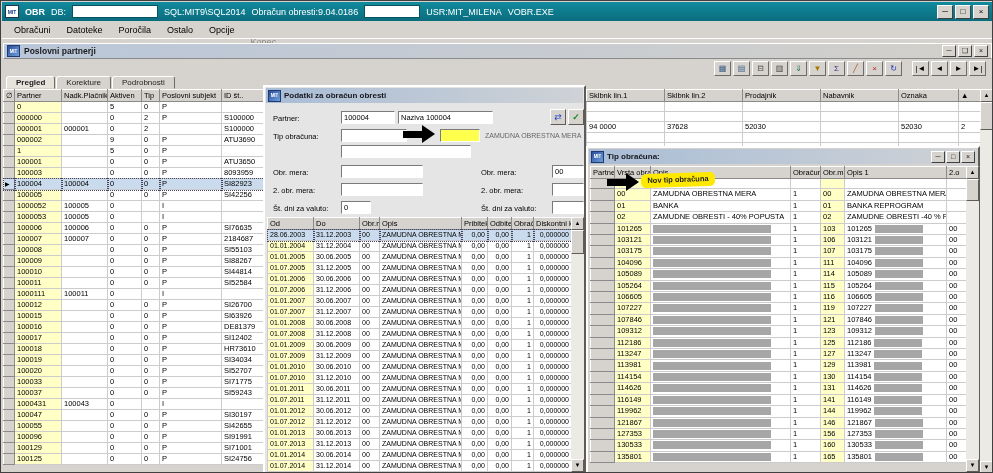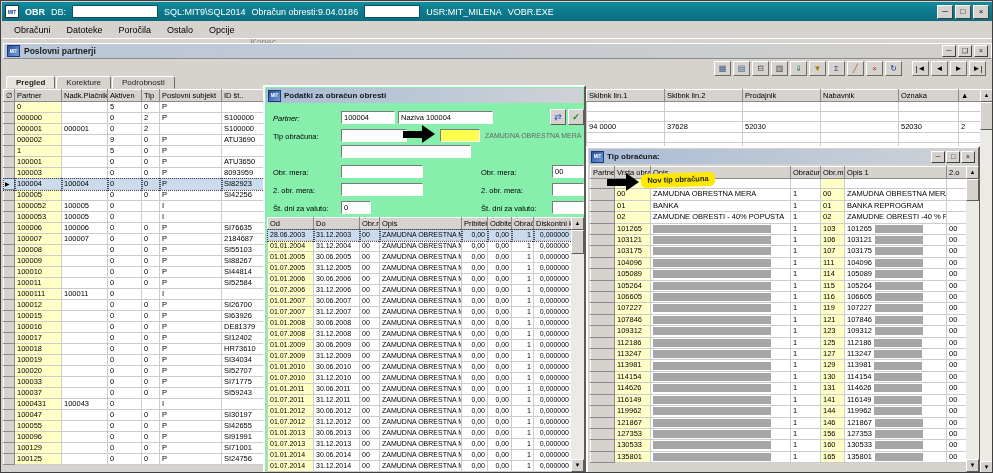--- a/index.html
+++ b/index.html
@@ -50,21 +50,21 @@
 .grid tr.sel td{background:#c9dbec;outline:1px dotted #446;}
 .popgrid td{height:10.4px;line-height:10.4px;}
 .dlggrid td{font-size:7px;}
 .redact{display:inline-block;height:8px;background:#a6a6a6;vertical-align:middle;}
 
 .scrollbar{position:absolute;background:#eceae4;}
 .sb-btn{position:absolute;width:13px;height:13px;background:#d6d3ce;border:1px solid;
   border-color:#fff #5f5c57 #5f5c57 #fff;font-size:6px;text-align:center;line-height:11px;}
 .sb-thumb{position:absolute;width:13px;background:#d6d3ce;border:1px solid;border-color:#fff #5f5c57 #5f5c57 #fff;}
 
-.dialog{position:absolute;left:262px;top:84px;width:323px;height:389px;background:#86efac;
+.dialog{position:absolute;left:262px;top:84px;width:323px;height:389px;background:#e5e5e5;
   border:2px solid;border-color:#fff #5f5c57 #5f5c57 #fff;z-index:10;}
 .dlg-title{position:absolute;left:1px;top:1px;right:1px;height:15px;
   background:linear-gradient(90deg,#a9bdd6,#cfd2d6);display:flex;align-items:center;gap:3px;padding:0 2px;
   font-size:8px;font-weight:bold;color:#15161c;}
 .dlg-label{position:absolute;font-size:7.5px;white-space:nowrap;}
 .fld{position:absolute;height:13px;background:#fff;border:1px solid;border-color:#7a7a7a #fff #fff #7a7a7a;
   font-size:7.5px;line-height:11px;padding:0 2px;white-space:nowrap;overflow:hidden;}
 .fld.yellow{background:#ffff4d;}
 .mini-btn{position:absolute;width:16px;height:16px;background:#d6d3ce;border:1px solid;
   border-color:#fff #5f5c57 #5f5c57 #fff;font-size:9px;display:flex;align-items:center;justify-content:center;}
@@ -538,21 +538,21 @@
     <span class="sb-thumb" style="left:0;top:13px;height:28px;"></span>
     <span class="sb-btn" style="left:0;top:372px;">▼</span>
   </div>
 
   <div class="dialog">
     <div class="dlg-title">
       <span class="mit-icon">MIT</span>
       <span>Podatki za obračun obresti</span>
     </div>
 
-    <span class="dlg-label" style="left:8px;top:27px;font-style:italic;">Partner:</span>
+    <span class="dlg-label" style="left:8px;top:27px;">Partner:</span>
     <span class="fld" style="left:76px;top:24px;width:54px;">100004</span>
     <span class="fld" style="left:133px;top:24px;width:95px;">Naziva 100004</span>
     <span class="mini-btn" style="left:285px;top:22px;color:#2244cc;">⇄</span>
     <span class="mini-btn" style="left:303px;top:22px;color:#118822;font-weight:bold;">✓</span>
 
     <span class="dlg-label" style="left:8px;top:45px;">Tip obračuna:</span>
     <span class="fld" style="left:76px;top:42px;width:66px;"></span>
     <span class="fld yellow" style="left:175px;top:42px;width:40px;"></span>
     <span class="desc-text" style="left:220px;top:45px;">ZAMUDNA OBRESTNA MERA</span>
     <span class="fld" style="left:76px;top:58px;width:130px;"></span>

